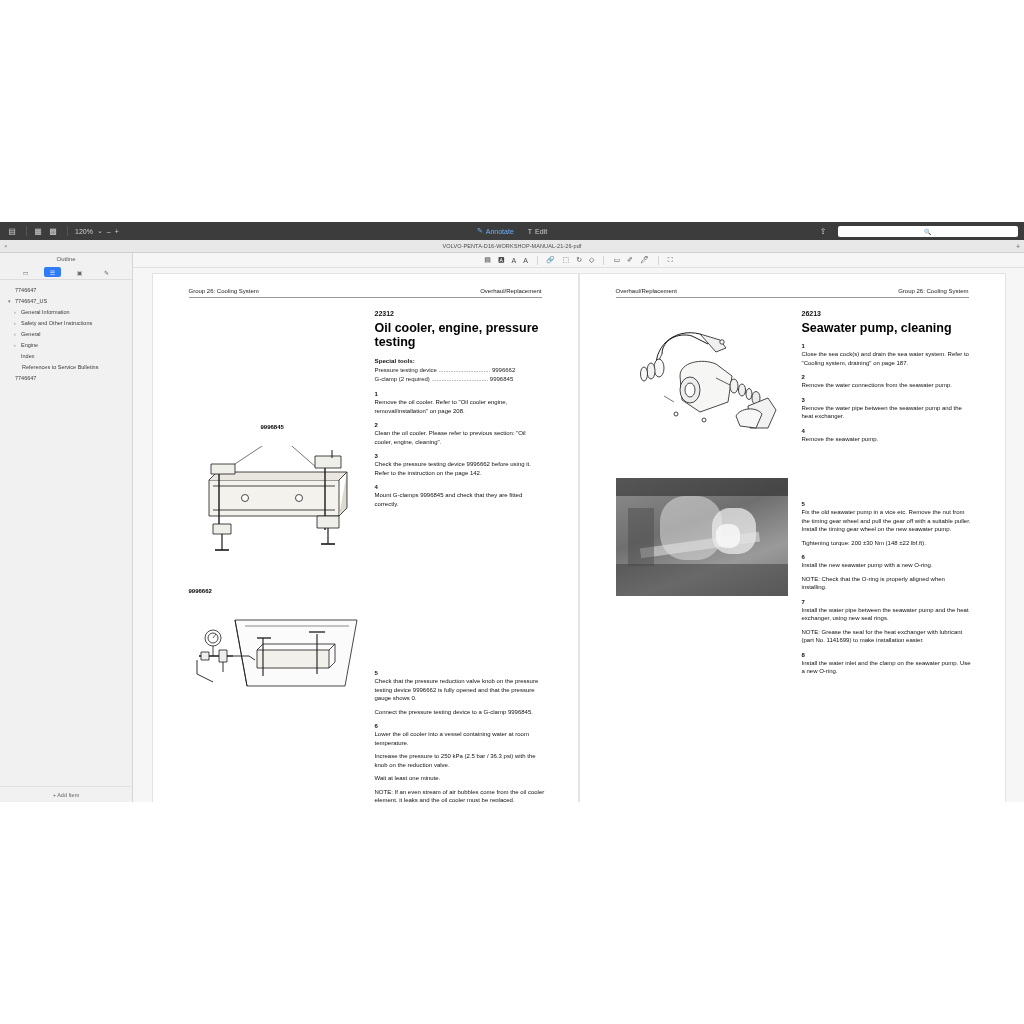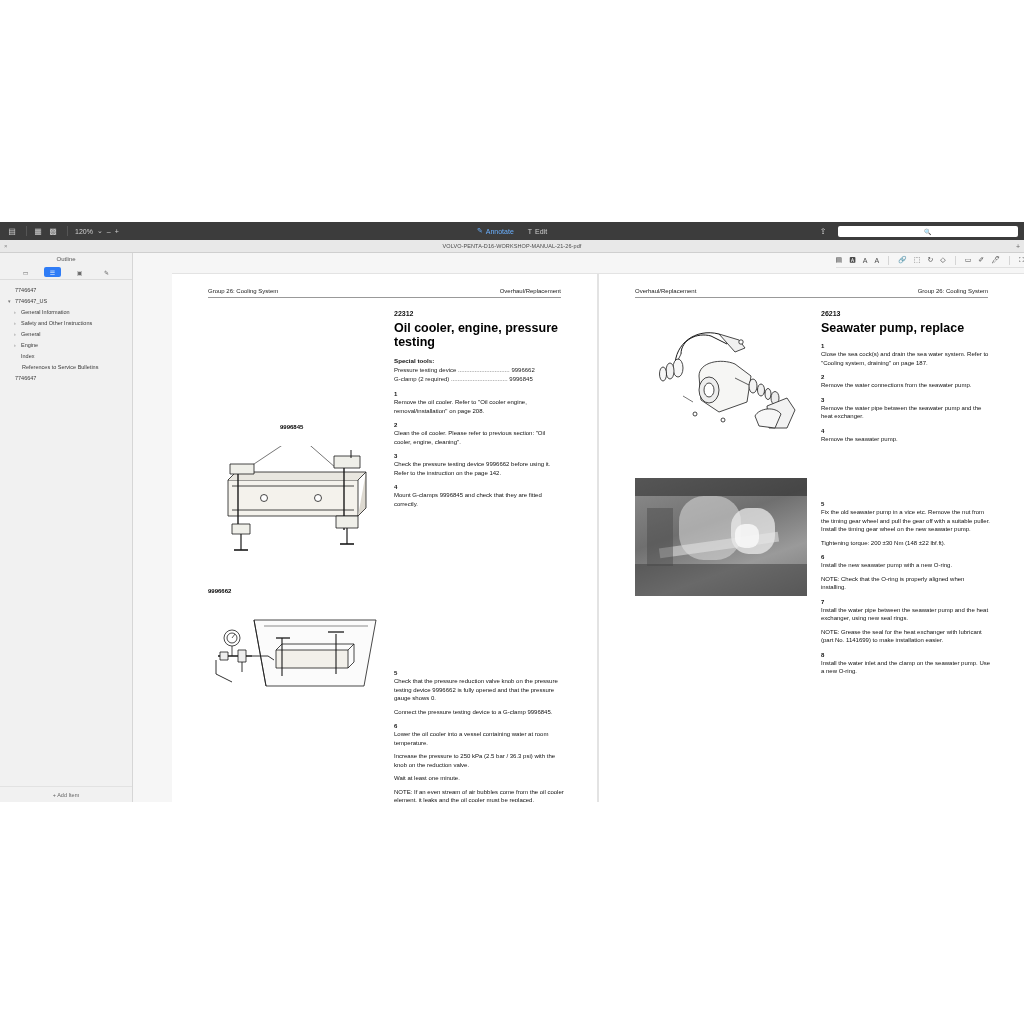--- a/index.html
+++ b/index.html
@@ -35,21 +35,21 @@
   .sb-tab.sel{background:#2f7cf6;color:#fff;}
   .tree{flex:1;padding:4px 0 0 0;font-size:5.5px;color:#3a3a3a;overflow:hidden;}
   .tr{display:flex;align-items:center;height:11px;padding-left:8px;}
   .tr .caret{width:7px;font-size:5px;color:#777;}
   .tr.l1{padding-left:8px;}
   .tr.l2{padding-left:14px;}
   .tr.l3{padding-left:22px;}
   .sb-foot{height:16px;display:flex;align-items:center;justify-content:center;font-size:5.5px;color:#666;border-top:1px solid #e2e2e2;}
 
   
-  .viewer{flex:1;background:#f6f6f6;display:flex;flex-direction:column;align-items:flex-end;}
+  .viewer{flex:1;background:#f6f6f6;display:flex;flex-direction:column;}
   .doc-toolbar{height:14px;display:flex;align-items:center;justify-content:center;gap:9px;font-size:7px;color:#4a4a4a;border-bottom:1px solid #e0e0e0;background:#f6f6f6;}
   .dt-grp{display:flex;align-items:center;gap:7px;}
   .dt-sep{width:1px;height:9px;background:#d5d5d5;}
   .pages{flex:1;display:flex;justify-content:center;gap:2px;padding-top:6px;overflow:hidden;}
   .page{width:425px;height:538px;background:#fff;position:relative;box-shadow:0 0 0 1px #e3e3e3;}
   .pg-head{position:absolute;top:14px;left:36px;right:36px;display:flex;justify-content:space-between;font-size:6px;color:#1a1a1a;border-bottom:1px solid #999;padding-bottom:3px;}
   .col-left{position:absolute;left:36px;top:36px;width:175px;}
   .col-right{position:absolute;left:222px;top:36px;width:170px;}
   .pg-num{font-size:7px;font-weight:bold;color:#111;}
   h1.pg-title{font-size:12.5px;margin:4px 0 8px 0;color:#000;font-weight:bold;line-height:1.12;}
@@ -333,21 +333,21 @@
               <div class="dark" style="left:0;top:0;width:172px;height:18px;background:rgba(30,30,30,.5);"></div>
               <div class="dark" style="left:0;top:86px;width:172px;height:32px;background:rgba(55,55,55,.5);"></div>
               <div class="dark" style="left:24px;top:62px;width:120px;height:10px;transform:rotate(-8deg);background:rgba(230,230,230,.55);"></div>
               <div class="dark" style="left:12px;top:30px;width:26px;height:58px;background:rgba(70,70,70,.45);"></div>
               <div class="blob" style="left:100px;top:46px;width:24px;height:24px;background:rgba(250,250,250,.8);"></div>
             </div>
           </div>
 
           <div class="col-right">
             <div class="pg-num">26213</div>
-            <h1 class="pg-title">Seawater pump, replace</h1>
+            <h1 class="pg-title">Seawater pump, cleaning</h1>
 
             <div class="stepnum" style="margin-top:2px;">1</div>
             <p class="t">Close the sea cock(s) and drain the sea water system. Refer to "Cooling system, draining" on page 187.</p>
             <div class="stepnum">2</div>
             <p class="t">Remove the water connections from the seawater pump.</p>
             <div class="stepnum">3</div>
             <p class="t">Remove the water pipe between the seawater pump and the heat exchanger.</p>
             <div class="stepnum">4</div>
             <p class="t">Remove the seawater pump.</p>
 

